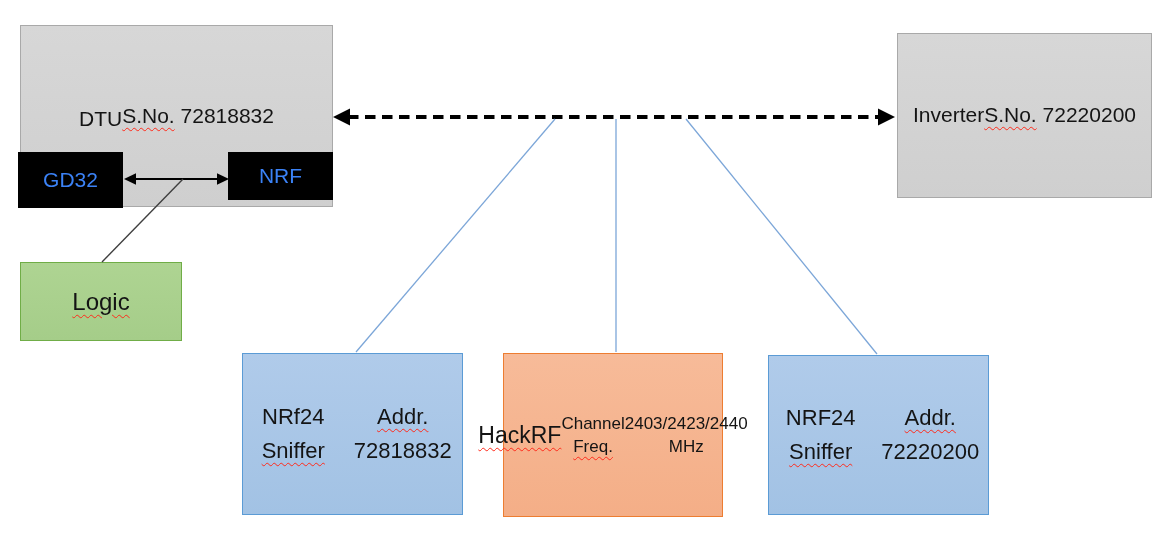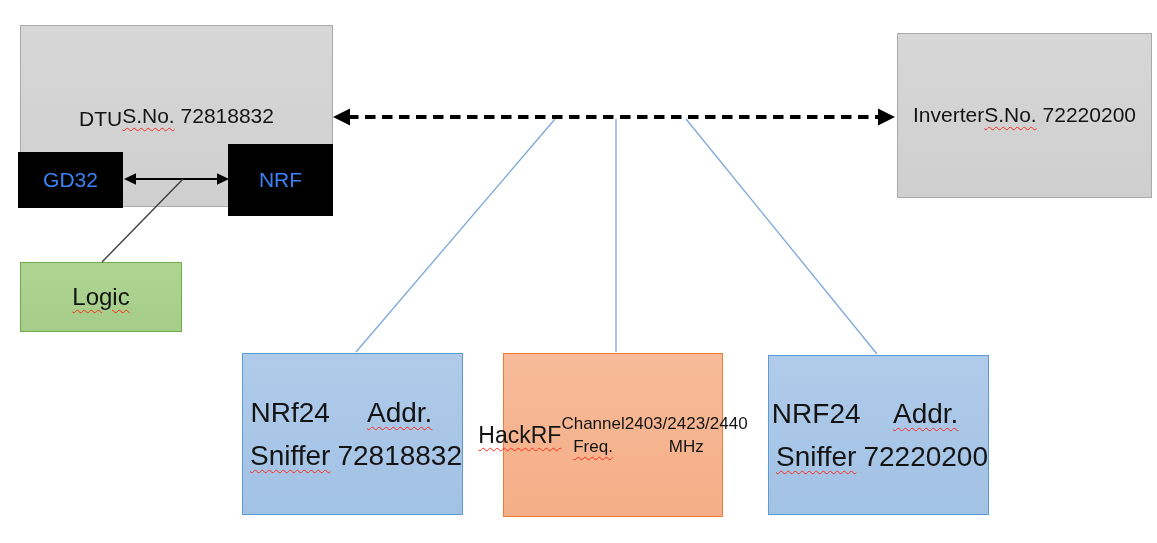--- a/index.html
+++ b/index.html
@@ -36,33 +36,33 @@
   .chip {
     position:absolute;
     background:#000000;
     color:#3b82f6;
     display:flex;
     align-items:center;
     justify-content:center;
     font-size:21px;
   }
   .gd32 { left:18px;  top:152px; width:105px; height:56px; }
-  .nrf  { left:228px; top:144px; width:105px; height:72px;justify-content:center; }
+  .nrf  { left:228px; top:152px; width:105px; height:48px;justify-content:center; }
   
   .logic {
-    left:20px; top:262px; width:162px; height:70px;
+    left:20px; top:262px; width:162px; height:79px;
     background:linear-gradient(180deg,#aed492 0%, #a5cd89 100%);
     border:1.5px solid #70ad47;
     font-size:24px;
   }
   
   .blue {
     background:linear-gradient(180deg,#b0cbea 0%, #a2c2e4 100%);
     border:1.5px solid #5b9bd5;
-    font-size:28px;
+    font-size:22px;
   }
   .sniffer1 { left:242px; top:353px; width:221px; height:162px; }
   .sniffer2 { left:768px; top:355px; width:221px; height:160px; }
   
   .hackrf {
     left:503px; top:353px; width:220px; height:164px;
     background:linear-gradient(180deg,#f7bb99 0%, #f4ae87 100%);
     border:1.5px solid #ed7d31;
   }
   .hackrf .title { font-size:23px; line-height:32px; }

